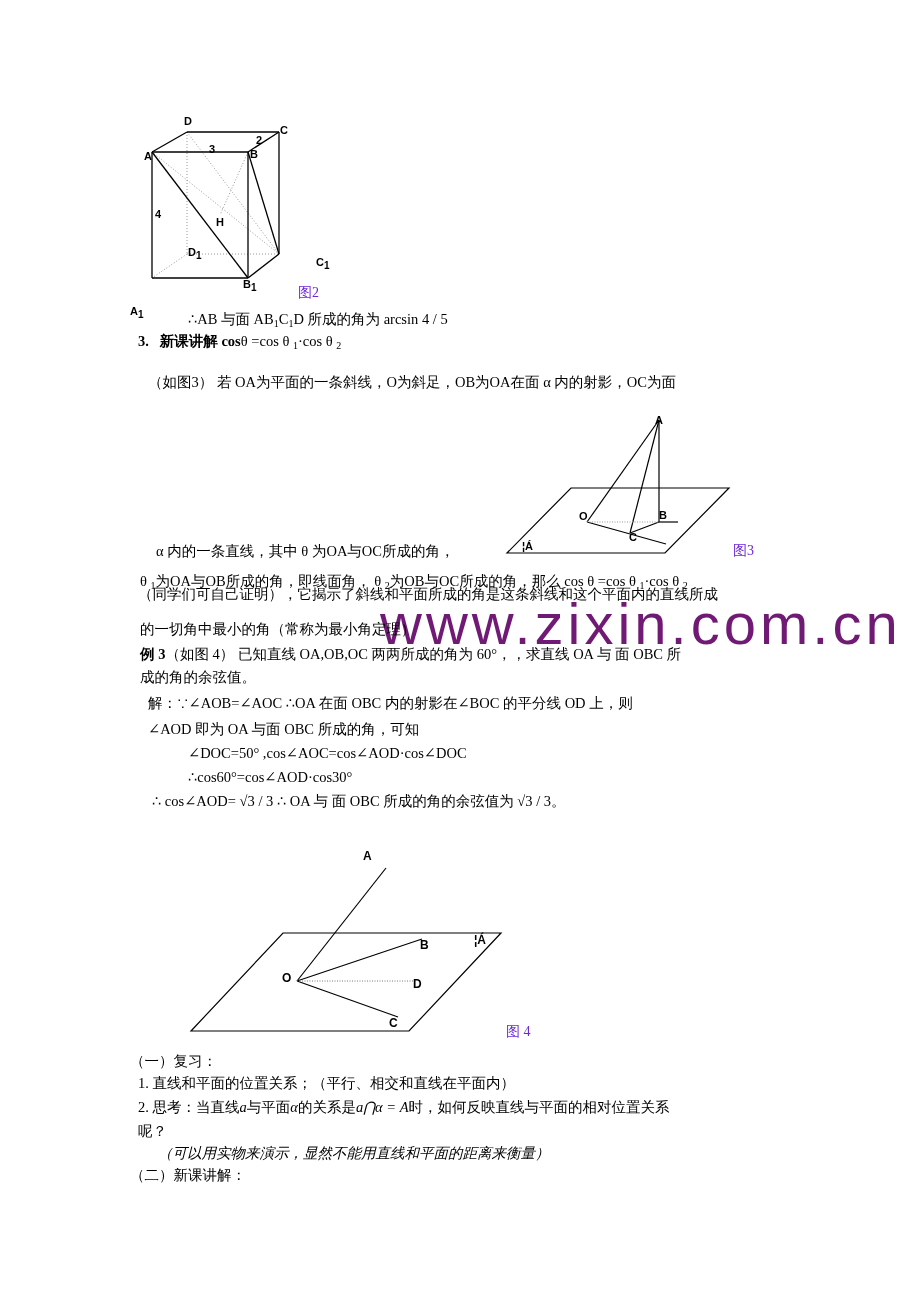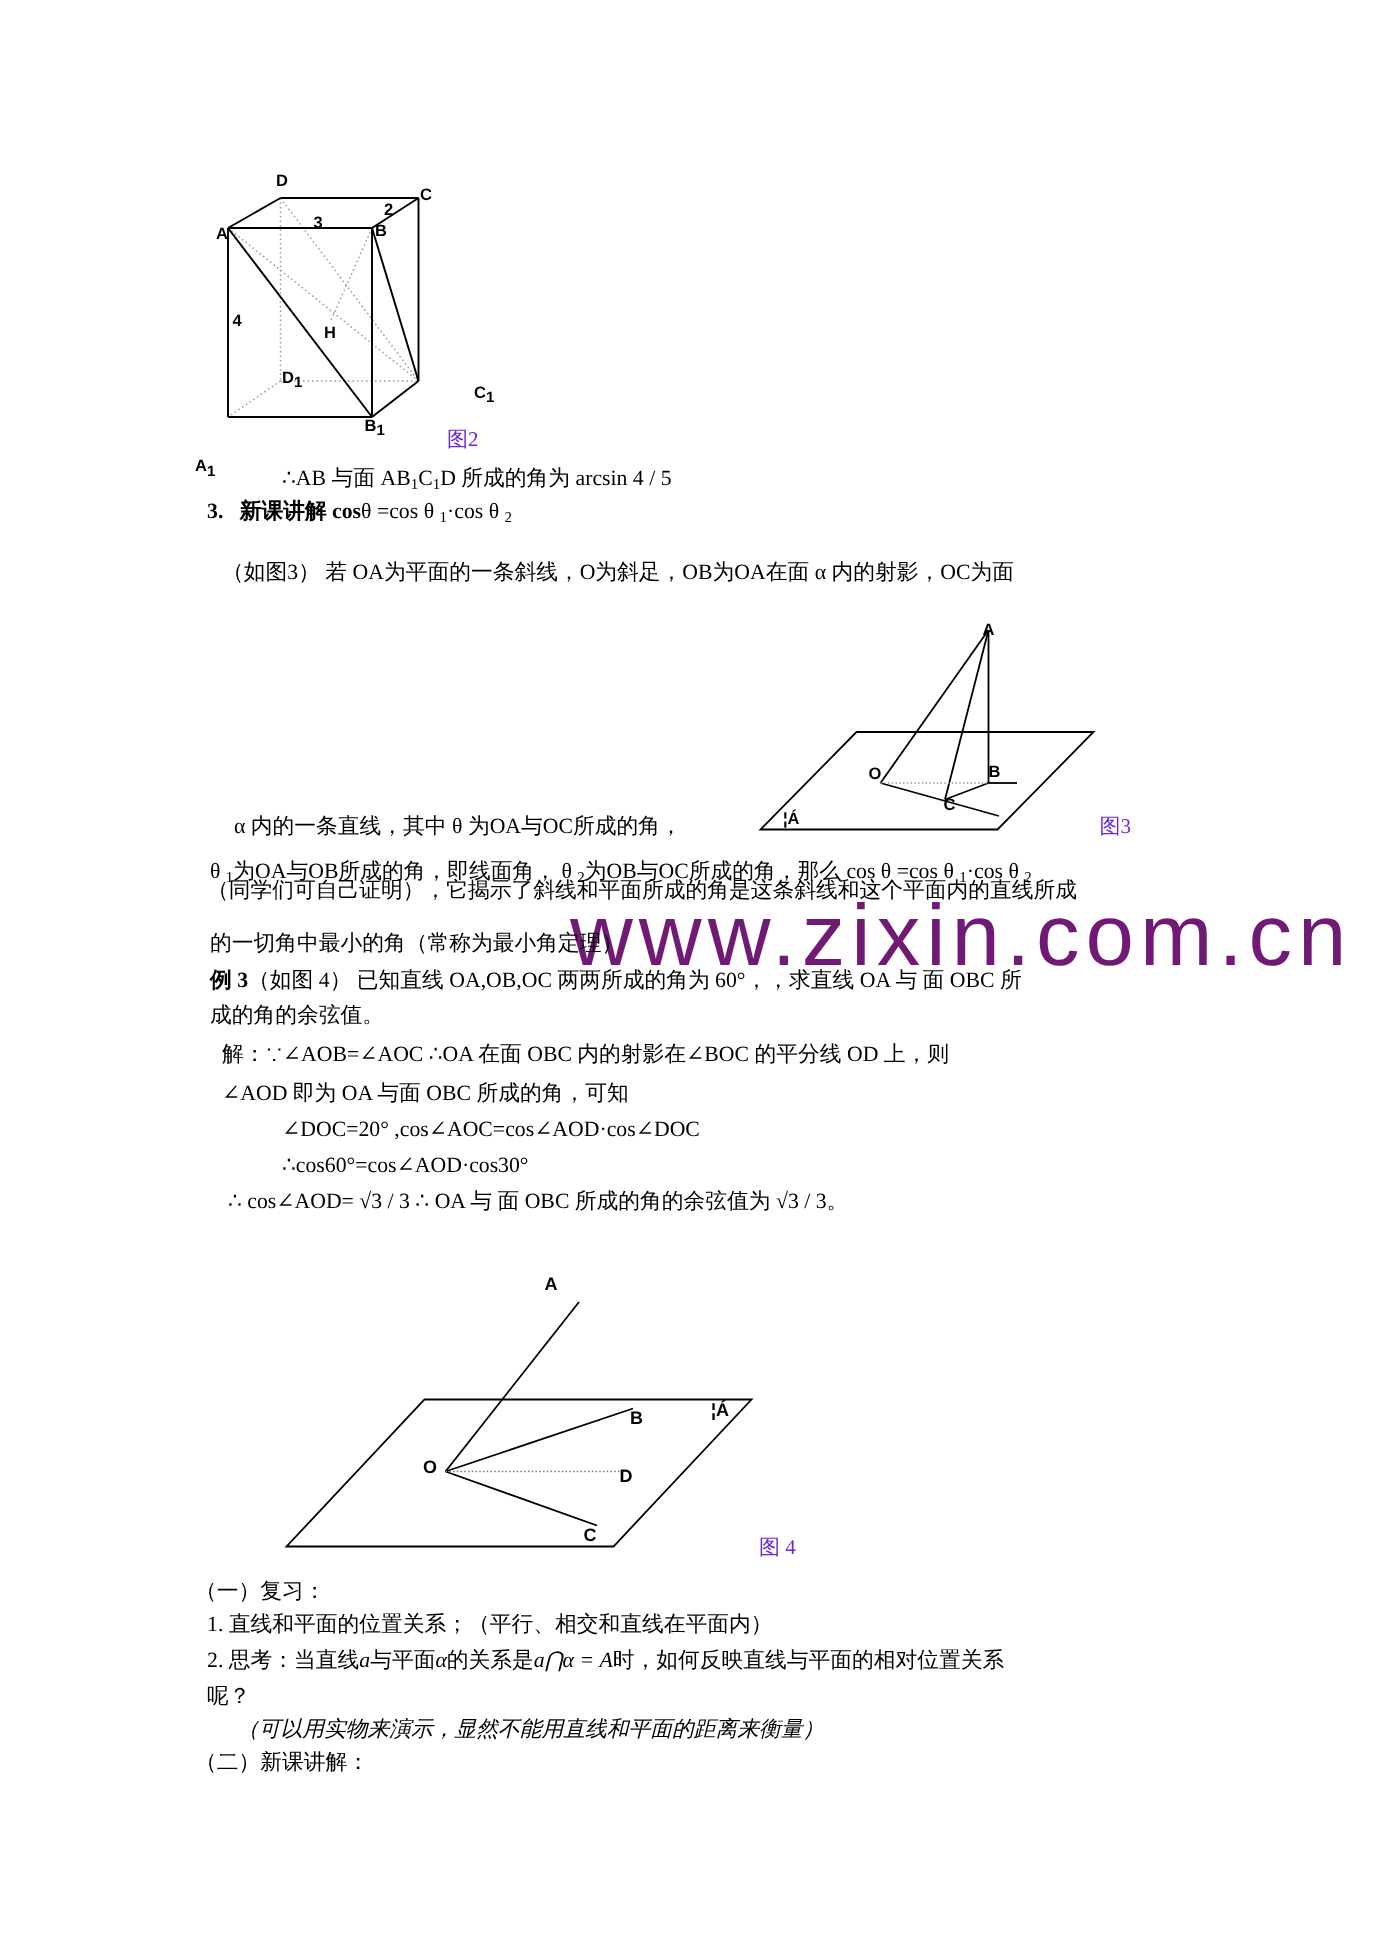--- a/index.html
+++ b/index.html
@@ -91,21 +91,21 @@
 
 <div class="t" style="left:140px;top:571px;"><span>θ </span><sub>1</sub><span>为OA与OB所成的角，即线面角， θ </span><sub>2</sub><span>为OB与OC所成的角，那么  cos θ =cos θ </span><sub>1</sub><span>·cos θ </span><sub>2</sub></div>
 <div class="t" style="left:138px;top:584px;">（同学们可自己证明），它揭示了斜线和平面所成的角是这条斜线和这个平面内的直线所成</div>
 <div class="t" style="left:140px;top:619px;">的一切角中最小的角（常称为最小角定理）</div>
 
 <div class="t" style="left:140px;top:644px;"><span class="b">例 3</span><span>（如图 4）  已知直线 OA,OB,OC  两两所成的角为 60°，，求直线 OA  与  面 OBC 所</span></div>
 <div class="t" style="left:140px;top:667px;">成的角的余弦值。</div>
 
 <div class="t" style="left:148px;top:693px;">解：∵∠AOB=∠AOC     ∴OA  在面 OBC  内的射影在∠BOC  的平分线 OD 上，则</div>
 <div class="t" style="left:148px;top:719px;">∠AOD 即为 OA 与面 OBC 所成的角，可知</div>
-<div class="t" style="left:188px;top:743px;">∠DOC=20° ,cos∠AOC=cos∠AOD·cos∠DOC</div>
+<div class="t" style="left:188px;top:743px;">∠DOC=50° ,cos∠AOC=cos∠AOD·cos∠DOC</div>
 <div class="t" style="left:188px;top:767px;">∴cos60°=cos∠AOD·cos30°</div>
 <div class="t" style="left:152px;top:791px;">∴ cos∠AOD=  √3 / 3    ∴ OA  与  面 OBC 所成的角的余弦值为 √3 / 3。</div>
 
 <div class="fig" style="left:180px;top:840px;width:330px;height:200px;">
   <svg width="330" height="200">
     <g stroke="#000" stroke-width="1.2" fill="none">
       <polygon points="103,93 321,93 229,191 11,191"></polygon>
       <line x1="117" y1="141" x2="206" y2="28"></line>
       <line x1="117" y1="141" x2="242" y2="99"></line>
       <line x1="117" y1="141" x2="218" y2="177"></line>

